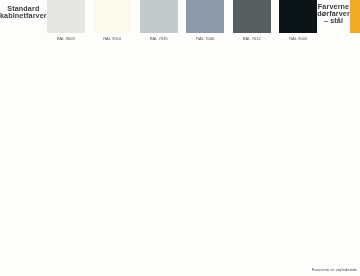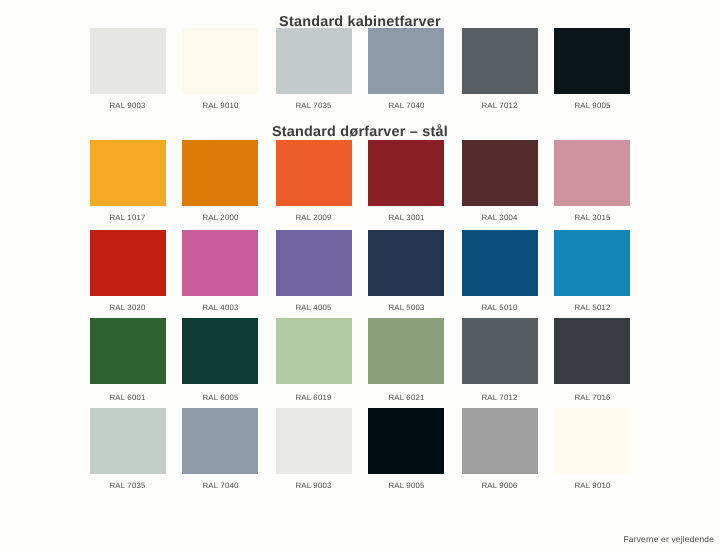--- a/index.html
+++ b/index.html
@@ -12,21 +12,21 @@
     background: #ffffff;
     font-family: "Liberation Sans", sans-serif;
     overflow: hidden;
     position: relative;
   }
   .sheet {
     width: 360px;
     height: 276px;
     background: #fdfdfc;
     display: flex;
-    flex-direction: column;
+    flex-direction: row;
     box-sizing: border-box;
   }
   .section-title {
     text-align: center;
     font-size: 7.2px;
     font-weight: 700;
     color: #3c3c3c;
     letter-spacing: 0.12px;
     line-height: 1;
     padding: 0;
@@ -113,21 +113,21 @@
         <span class="swatch-chip" style="background:#585f61"></span>
         <span class="swatch-label">RAL 7012</span>
       </div>
       <div class="swatch-cell">
         <span class="swatch-chip" style="background:#0b1417"></span>
         <span class="swatch-label">RAL 9005</span>
       </div>
     </div>
   </div>
 
-  <div class="section-title title-door">Standard dørfarver – stål</div>
+  <div class="section-title title-door">Farverne dørfarver – stål</div>
 
   <div class="row-block">
     <div class="swatch-row">
       <div class="swatch-cell">
         <span class="swatch-chip" style="background:#f3ab26"></span>
         <span class="swatch-label">RAL 1017</span>
       </div>
       <div class="swatch-cell">
         <span class="swatch-chip" style="background:#da7c07"></span>
         <span class="swatch-label">RAL 2000</span>

